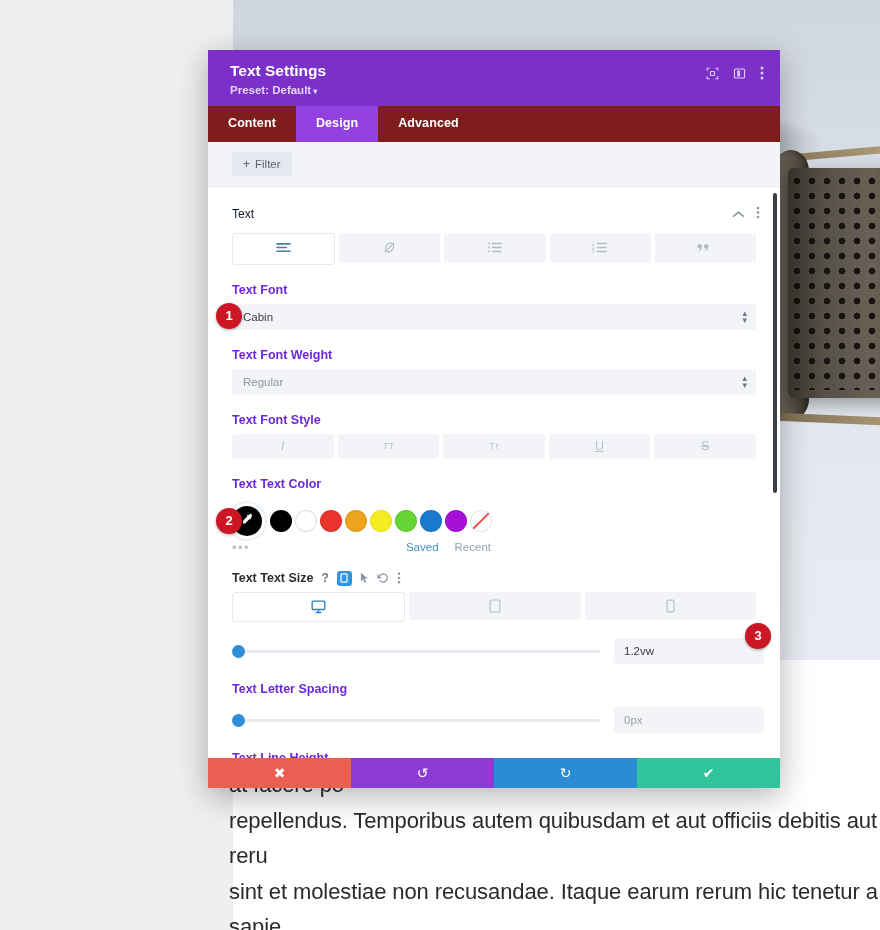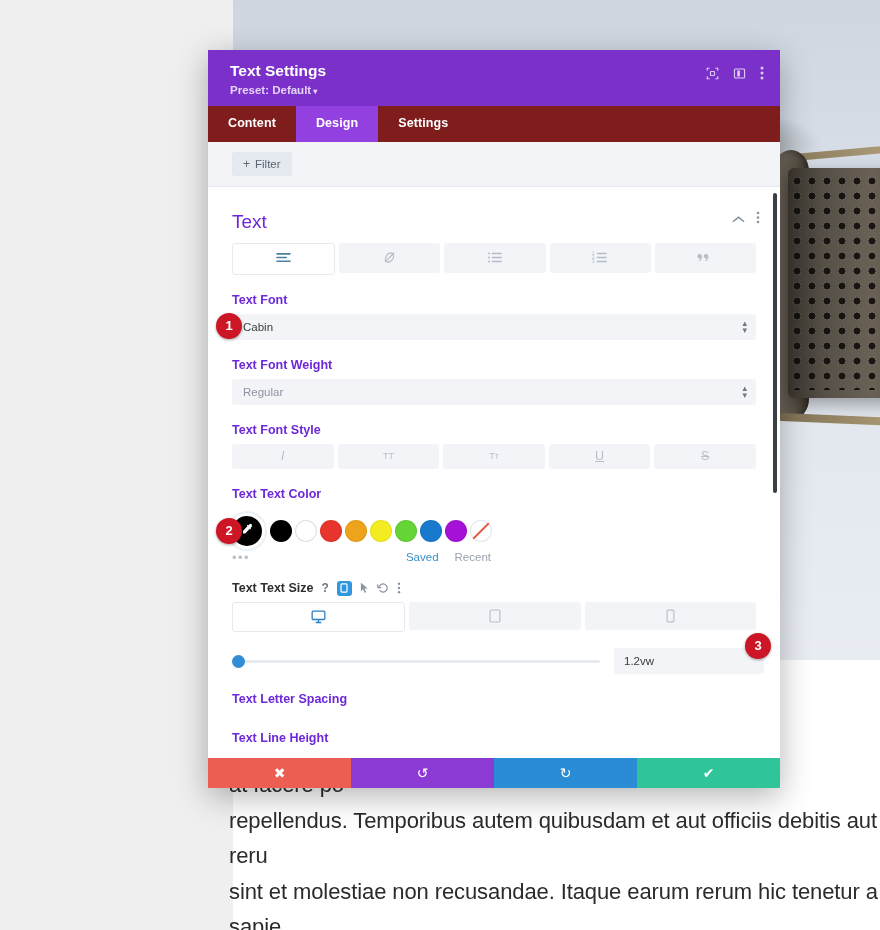--- a/index.html
+++ b/index.html
@@ -115,21 +115,21 @@
 
   .modal-body {
     flex: 1; overflow: hidden; position: relative; background: #ffffff;
   }
   .scroll-area { padding: 0 0 10px 0; }
 
   .section-head {
     display: flex; align-items: center; justify-content: space-between;
     padding: 18px 20px 10px 24px;
   }
-  .section-title { color: #6d28d9; font-size: 19px; margin-top: 6px; }
+  .section-title { color: #0f172a; font-size: 12px; }
   .section-head-icons { display: flex; align-items: center; gap: 11px; color: #7e8b99; }
 
   .seg-row { display: flex; gap: 4px; padding: 0 24px; }
   .seg {
     flex: 1; height: 30px; background: #f2f4f8; border-radius: 3px;
     display: flex; align-items: center; justify-content: center;
     color: #b4bcc8; cursor: pointer;
   }
   .seg.active { background: #ffffff; border: 1px solid #e6eaf0; color: #4b7fa0; }
 
@@ -309,21 +309,21 @@
               <circle cx="2" cy="7" r="1.5"></circle>
               <circle cx="2" cy="12" r="1.5"></circle>
           </svg>
         </span>
       </div>
     </div>
 
     <div class="modal-tabs">
       <div class="tab">Content</div>
       <div class="tab active">Design</div>
-      <div class="tab">Settings</div>
+      <div class="tab">Advanced</div>
     </div>
 
     <div class="search-row">
       <div class="filter-btn">
         <span class="filter-plus">+</span>
         <span>Filter</span>
       </div>
     </div>
 
     <div class="modal-body">
@@ -498,20 +498,29 @@
             <div class="slider-track"></div>
             <div class="slider-knob" style="left:0%;"></div>
           </div>
           <div class="value-box">
             <span class="val">1.2vw</span>
           </div>
           <div class="badge" style="right:9px; top:1px;">3</div>
         </div>
 
         <div class="field-label">Text Letter Spacing</div>
+        <div class="slider-row" style="padding-top:4px;">
+          <div class="slider">
+            <div class="slider-track"></div>
+            <div class="slider-knob" style="left:0%;"></div>
+          </div>
+          <div class="value-box">
+            <span class="val muted">0px</span>
+          </div>
+        </div>
 
         <div class="field-label">Text Line Height</div>
 
       </div>
       <div class="panel-scrollbar"></div>
     </div>
 
     <div class="action-bar">
       <div class="action cancel">✖</div>
       <div class="action undo">↺</div>

